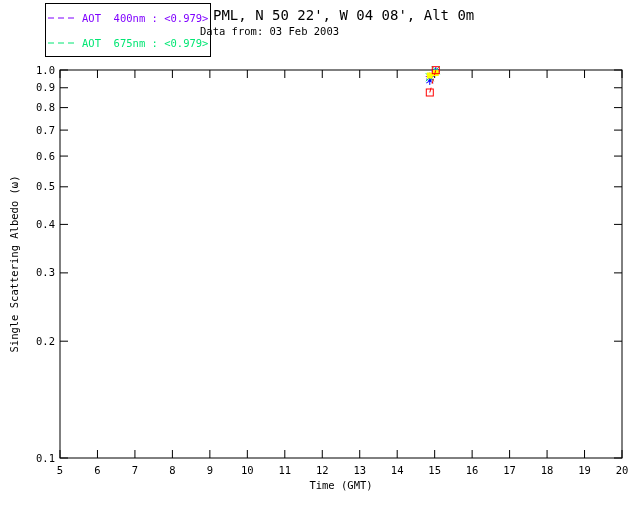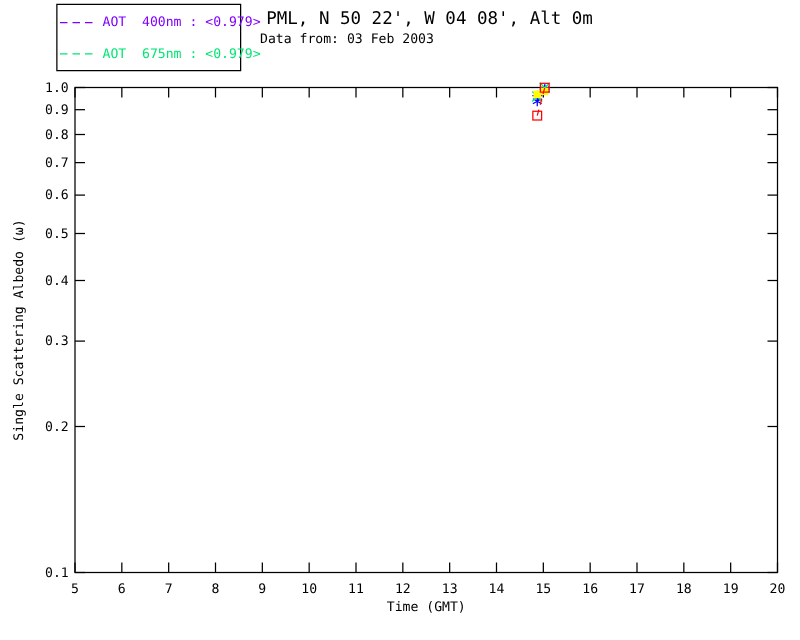--- a/index.html
+++ b/index.html
@@ -2,33 +2,33 @@
 <html><head>
 <meta charset="utf-8">
 <style>
   html,body{margin:0;padding:0;background:#fff;}
   #screen{
     position:relative;width:640px;height:512px;background:#fff;overflow:hidden;
     font-family:"DejaVu Sans Mono","Liberation Mono",monospace;
   }
   #plot-svg{position:absolute;left:0;top:0;}
   #legend-box{
-    position:absolute;left:45px;top:3px;width:148px;height:54px;
+    position:absolute;left:45px;top:3px;width:166px;height:54px;
     border:1px solid #000;background:#fff;box-sizing:border-box;
     display:flex;flex-direction:column;justify-content:space-around;
     padding:1px 2px;
   }
   .legend-row{display:flex;align-items:center;height:10px;white-space:pre;}
   .legend-dash{margin-right:4px;flex:0 0 auto;}
   .legend-label{font-size:10.5px;line-height:10px;white-space:pre;}
   #plot-title{
     position:absolute;left:213px;top:7px;font-size:14px;color:#000;white-space:pre;
   }
   #plot-subtitle{
-    position:absolute;left:208px;top:25px;font-size:10.5px;color:#000;white-space:pre;
+    position:absolute;left:200px;top:25px;font-size:10.5px;color:#000;white-space:pre;
   }
   text{font-family:"DejaVu Sans Mono","Liberation Mono",monospace;font-size:10.5px;fill:#000;}
 </style>
 </head>
 <body>
 
 <div id="screen">
   <svg id="plot-svg" width="640" height="512">
       <rect x="60" y="70" width="562" height="388" fill="none" stroke="#000000" stroke-width="1"></rect>
       <line x1="60" y1="458" x2="60" y2="450" stroke="#000000"></line>

